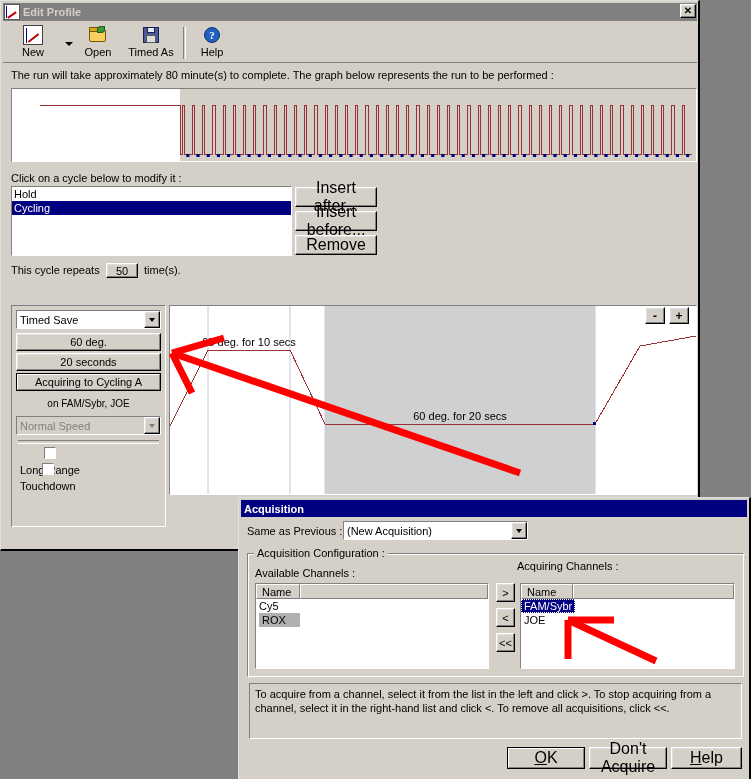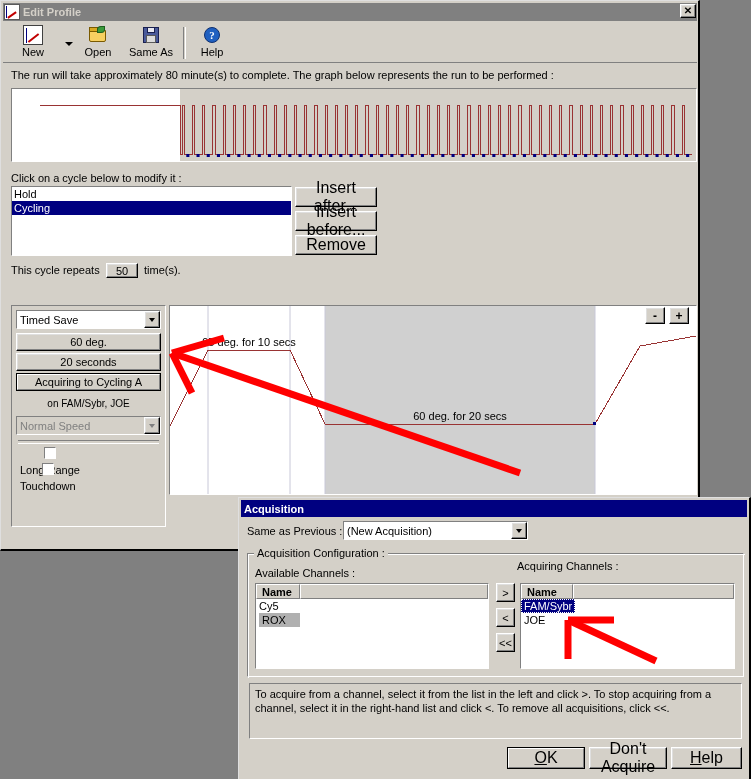--- a/index.html
+++ b/index.html
@@ -288,21 +288,21 @@
   }
 
   .listbox {
     position:absolute; background:#ffffff;
     border-top:1px solid #808080; border-left:1px solid #808080;
     border-right:1px solid #ffffff; border-bottom:1px solid #ffffff;
     box-sizing:border-box; overflow:hidden;
   }
   .lb-header {
     height:15px; display:flex; background:#d4d0c8;
-    border-bottom:1px solid #4d7c0f; box-sizing:border-box;font-weight:bold;
+    border-bottom:1px solid #4d7c0f; box-sizing:border-box;
   }
   .lb-header-cell {
     height:15px; line-height:14px; font-size:11px; padding-left:5px; box-sizing:border-box;
     background:#d4d0c8;
     border-top:1px solid #ffffff; border-left:1px solid #ffffff;
     border-right:1px solid #808080; border-bottom:1px solid #808080;
   }
   .lb-row { height:14px; line-height:14px; font-size:11px; padding-left:3px; cursor:default; }
   .lb-row.sel-blue { background:#000080; color:#ffffff; display:inline-block; padding-right:3px;
                      outline:1px dotted #ffffff; outline-offset:-1px; }
@@ -347,21 +347,21 @@
       <div class="tb-item" style="left:73px;">
         <span class="tb-ico ico-open">
             <span class="ico-open-leaf"></span>
           </span>
         <span class="tb-label">Open</span>
       </div>
       <div class="tb-item" style="left:121px; width:54px;">
         <span class="tb-ico ico-save">
             <span class="ico-save-body"></span>
           </span>
-        <span class="tb-label">Same As</span>
+        <span class="tb-label">Timed As</span>
       </div>
       <div class="tb-sep" style="left:180px;"></div>
       <div class="tb-item" style="left:187px;">
         <span class="tb-ico ico-help">
             <span class="ico-help-q">?</span>
           </span>
         <span class="tb-label">Help</span>
       </div>
     </div>
 

